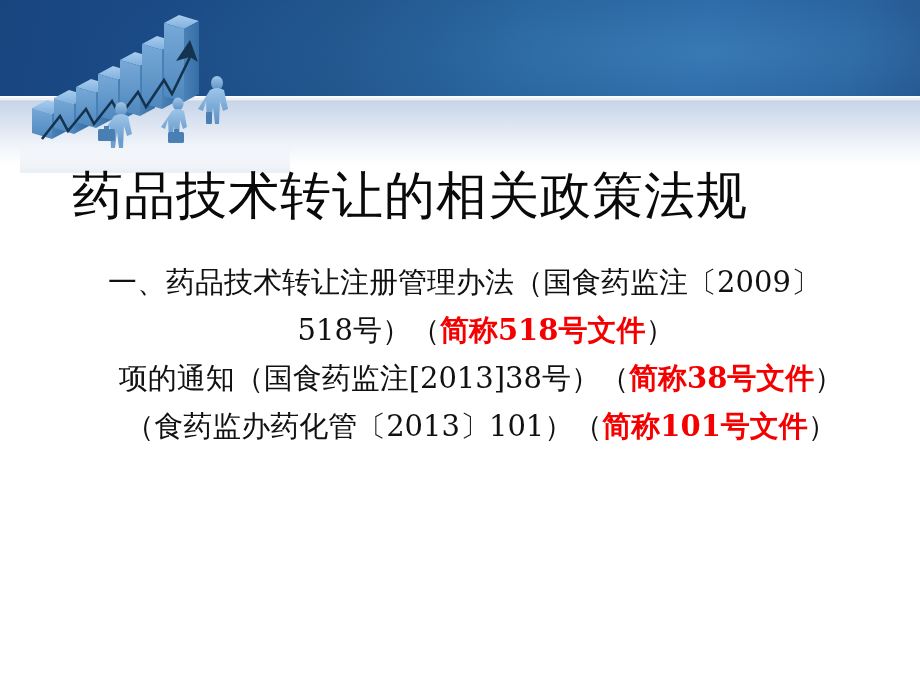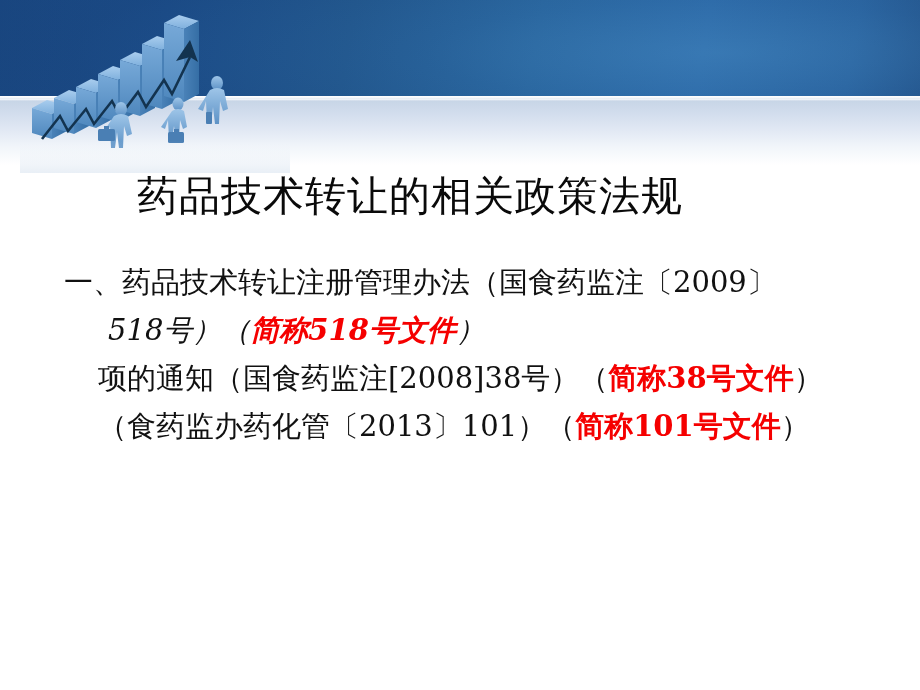--- a/index.html
+++ b/index.html
@@ -87,42 +87,43 @@
   }
   .banner-art svg { display: block; }
 
   
   .title {
     position: absolute;
     left: 0;
     top: 172px;
     width: 820px;
     text-align: center;
-    font-size: 41px;
+    font-size: 51px;
     line-height: 48px;
     color: #0a0a0a;
     letter-spacing: 1px;
     font-family: "DejaVu Serif", "Liberation Serif", serif;
     white-space: nowrap;
   }
 
   
   .body-block {
     position: absolute;
     left: 64px;
     top: 258px;
     width: 800px;
     color: #111111;
     font-size: 29px;
     line-height: 48px;
     font-family: "DejaVu Serif", "Liberation Serif", serif;
     letter-spacing: 0px;
+    text-align: center;
   }
   .para-line { white-space: nowrap; }
-  .indent-1 { padding-left: 44px; font-style: italic; }
+  .indent-1 { padding-left: 44px; }
   .indent-2 { padding-left: 34px; }
   .red {
     color: #f50000;
     font-weight: bold;
   }
 </style>
 </head>
 <body>
 
 <div class="slide">
@@ -232,21 +233,21 @@
   <div class="body-block">
 
     <div class="para-line">
       <span>一、药品技术转让注册管理办法（国食药监注〔2009〕</span>
     </div>
     <div class="para-line indent-1">
       <span>518号）（</span><span class="red">简称518号文件</span><span>）</span>
     </div>
 
     <div class="para-line indent-2">
-      <span>项的通知（国食药监注[2008]38号）（</span><span class="red">简称38号文件</span><span>）</span>
+      <span>项的通知（国食药监注[2013]38号）（</span><span class="red">简称38号文件</span><span>）</span>
     </div>
 
     <div class="para-line indent-2">
       <span>（食药监办药化管〔2013〕101）（</span><span class="red">简称101号文件</span><span>）</span>
     </div>
 
   </div>
 
 </div>
 

